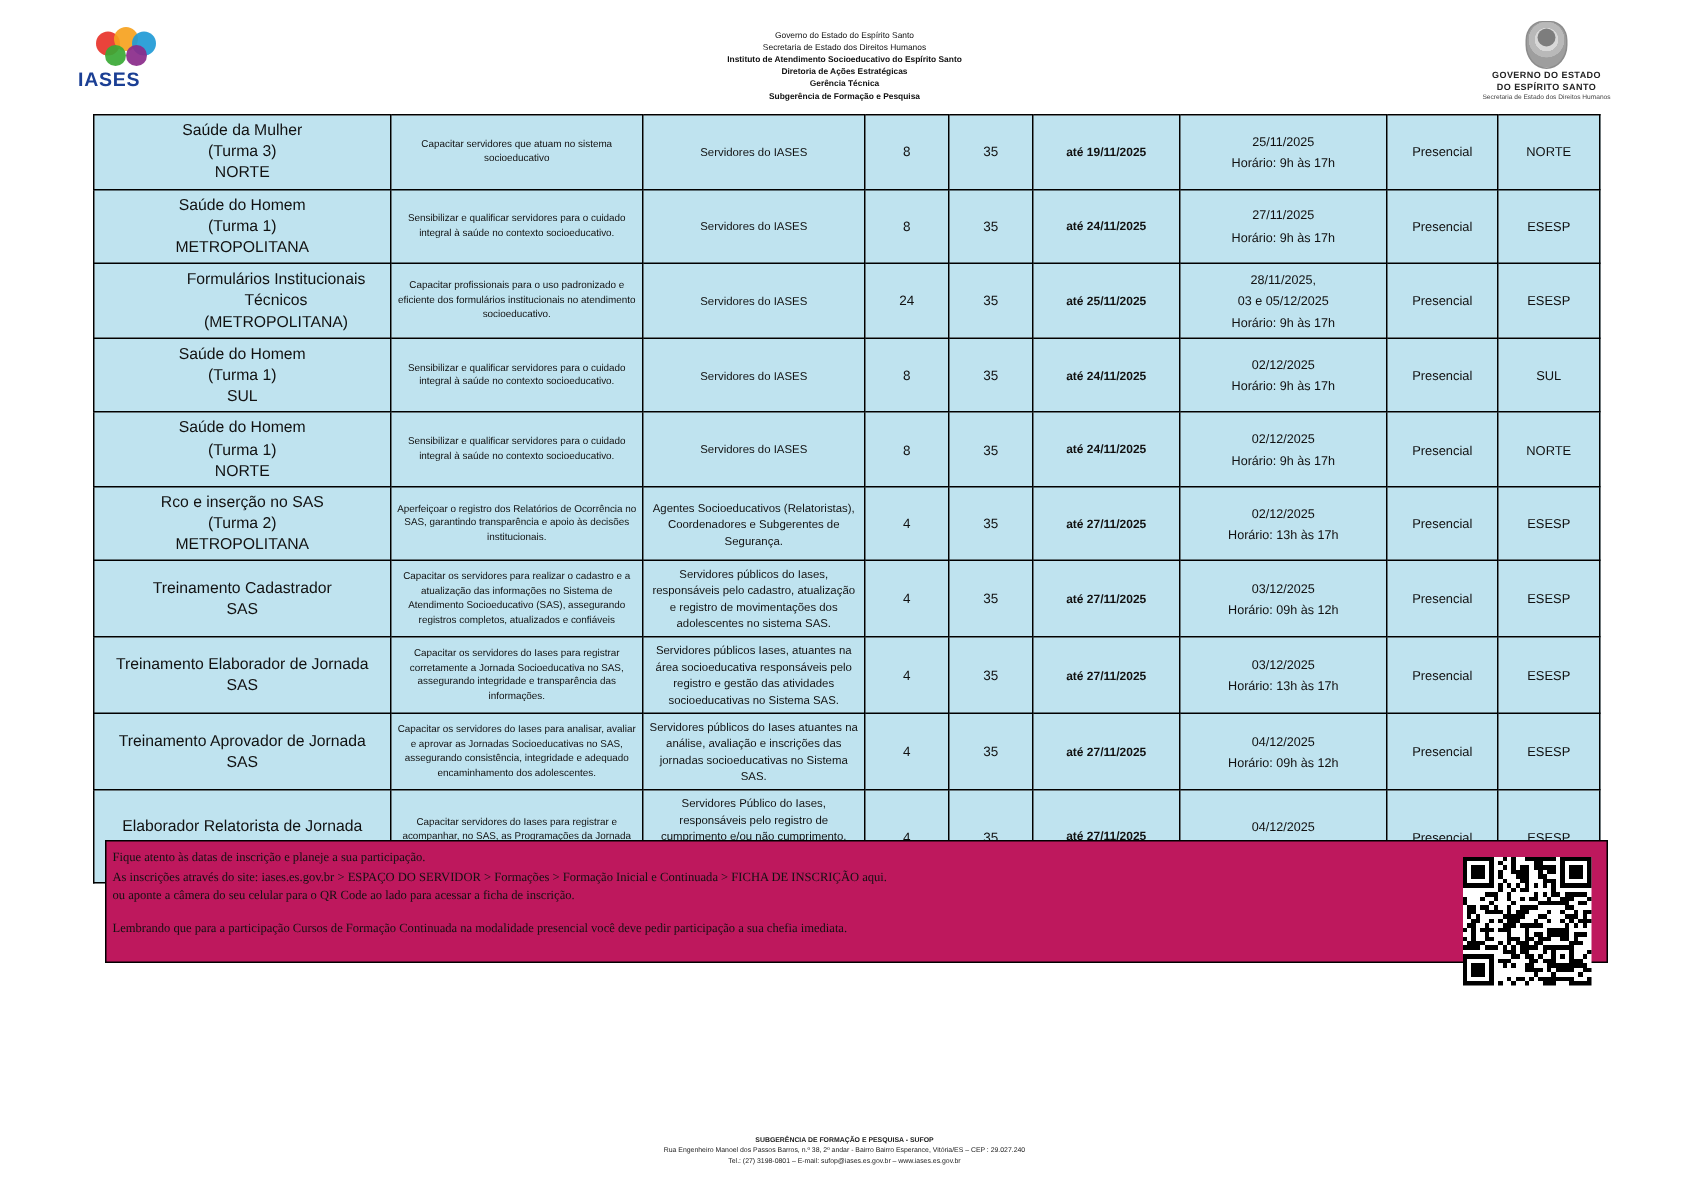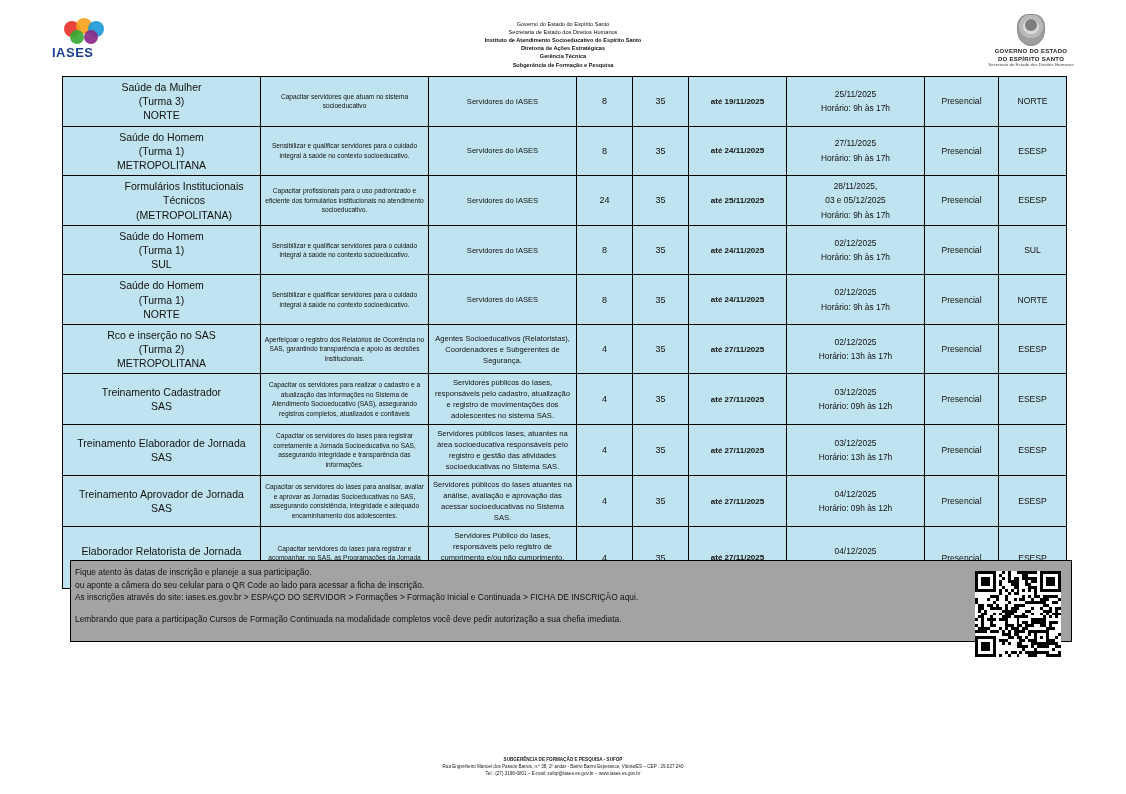--- a/index.html
+++ b/index.html
@@ -176,22 +176,23 @@
   }
 
   
   .notes {
     position: absolute;
     left: 70px;
     top: 560px;
     width: 1002px;
     height: 82px;
     border: 1px solid #000;
-    background: #a3a3a3;
+    background: #be185d;
     box-sizing: border-box;
+    font-family: Liberation Serif, serif;
   }
   .notes p {
     margin: 0;
     font-size: 8.4px;
     color: #111;
     line-height: 1.5;
     padding-left: 4px;
   }
   .notes .pad-top { padding-top: 5px; }
   .notes .gap { height: 9px; }
@@ -390,21 +391,21 @@
               <div style="white-space: pre-line;">03/12/2025</div>
               <div>Horário: 13h às 17h</div>
             </td>
             <td class="c-mod">Presencial</td>
             <td class="c-reg">ESESP</td>
           </tr>
           <tr>
             <td class="c-name" style="white-space: pre-line;">Treinamento Aprovador de Jornada
 SAS</td>
             <td class="c-obj">Capacitar os servidores do Iases para analisar, avaliar e aprovar as Jornadas Socioeducativas no SAS, assegurando consistência, integridade e adequado encaminhamento dos adolescentes.</td>
-            <td class="c-pub">Servidores públicos do Iases atuantes na análise, avaliação e aprovação das acessar socioeducativas no Sistema SAS.</td>
+            <td class="c-pub">Servidores públicos do Iases atuantes na análise, avaliação e inscrições das jornadas socioeducativas no Sistema SAS.</td>
             <td class="c-vagas">4</td>
             <td class="c-ch">35</td>
             <td class="c-insc">até 27/11/2025</td>
             <td class="c-data">
               <div style="white-space: pre-line;">04/12/2025</div>
               <div>Horário: 09h às 12h</div>
             </td>
             <td class="c-mod">Presencial</td>
             <td class="c-reg">ESESP</td>
           </tr>
@@ -429,24 +430,24 @@
             <td class="tot-label">TOTAL</td>
             <td class="tot-value">760</td>
             <td colspan="5" class="blank-left"></td>
           </tr>
         </tbody>
     </table>
   </div>
 
   <div class="notes">
     <p class="pad-top">Fique atento às datas de inscrição e planeje a sua participação.</p>
+    <p>As inscrições através do site: iases.es.gov.br &gt; ESPAÇO DO SERVIDOR &gt; Formações &gt; Formação Inicial e Continuada &gt; FICHA DE INSCRIÇÃO aqui.</p>
     <p>ou aponte a câmera do seu celular para o QR Code ao lado para acessar a ficha de inscrição.</p>
-    <p>As inscrições através do site: iases.es.gov.br &gt; ESPAÇO DO SERVIDOR &gt; Formações &gt; Formação Inicial e Continuada &gt; FICHA DE INSCRIÇÃO aqui.</p>
     <div class="gap"></div>
-    <p>Lembrando que para a participação Cursos de Formação Continuada na modalidade completos você deve pedir autorização a sua chefia imediata.</p>
+    <p>Lembrando que para a participação Cursos de Formação Continuada na modalidade presencial você deve pedir participação a sua chefia imediata.</p>
     <div class="gap"></div>
 
     <div class="qr">
       <svg width="86" height="86" viewBox="0 0 29 29" shape-rendering="crispEdges" aria-hidden="true">
         <rect width="29" height="29" fill="#ffffff"></rect>
         <g fill="#000000" id="qr-cells">
             <rect x="0" y="0" width="1" height="1"></rect>
             <rect x="1" y="0" width="1" height="1"></rect>
             <rect x="2" y="0" width="1" height="1"></rect>
             <rect x="3" y="0" width="1" height="1"></rect>

